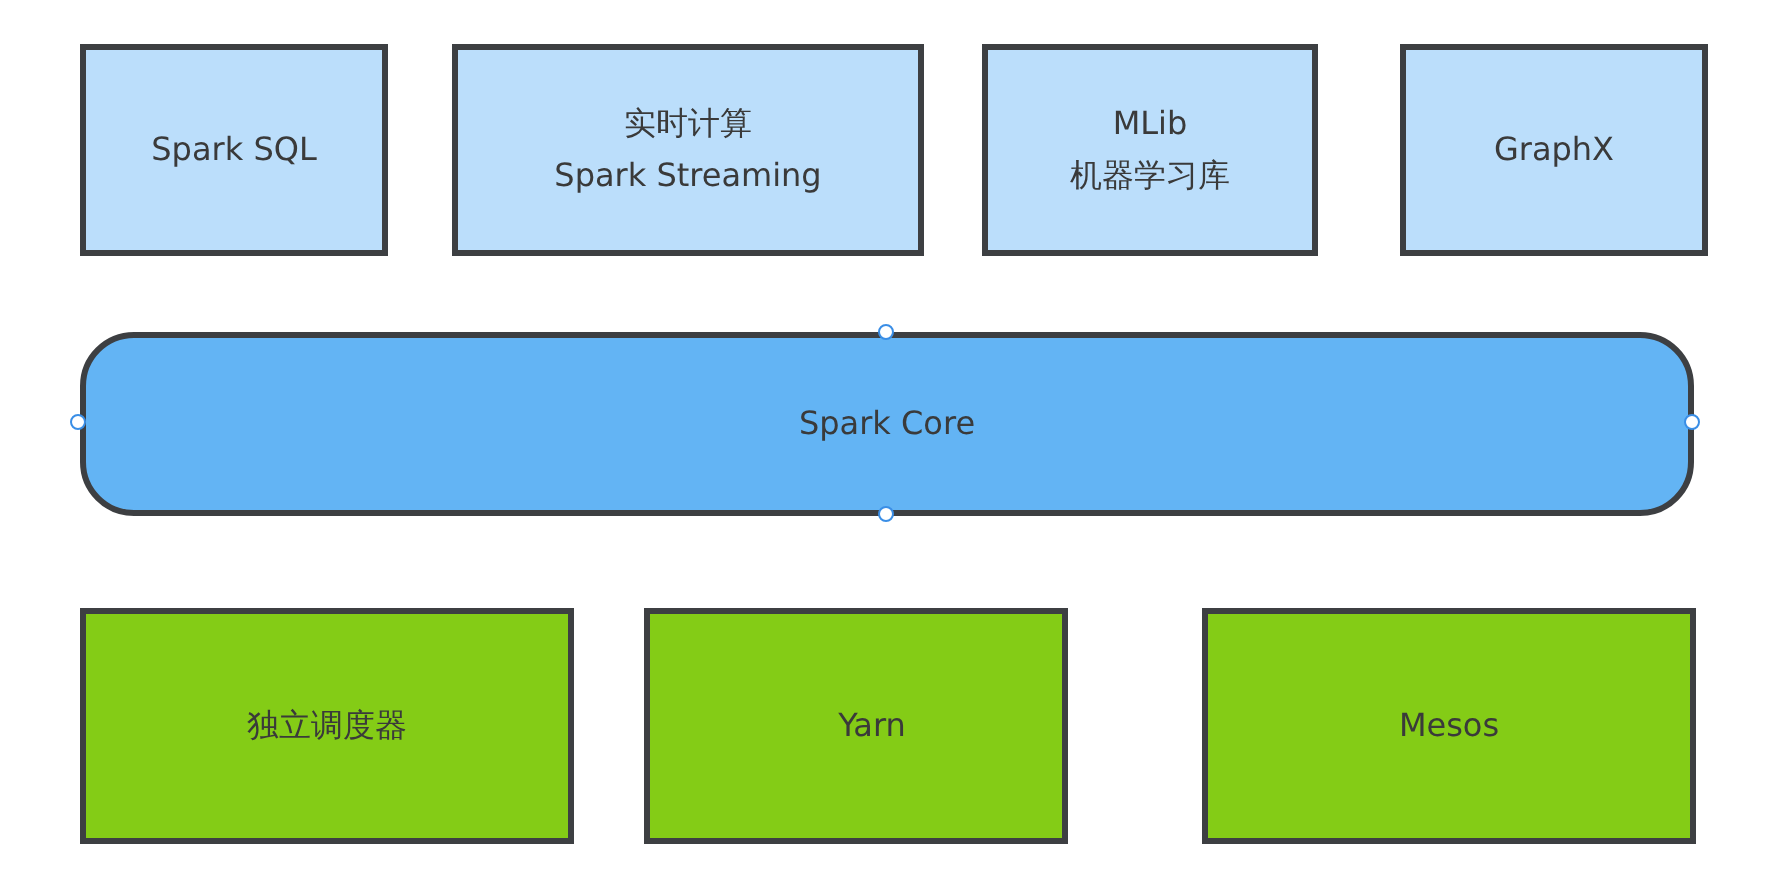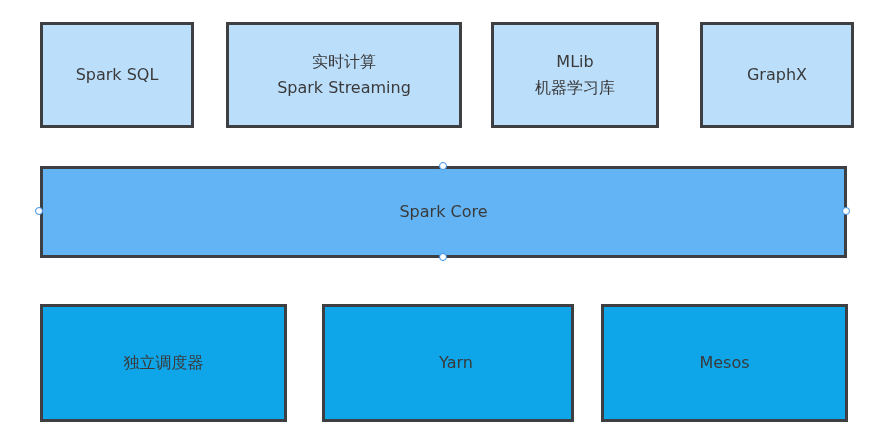--- a/index.html
+++ b/index.html
@@ -2,22 +2,22 @@
 <html><head>
   <meta charset="utf-8">
   <style>
     html, body { margin: 0; padding: 0; background: #ffffff; }
     body { width: 895px; height: 440px; position: relative; overflow: hidden;
            font-family: "DejaVu Sans", "Liberation Sans", sans-serif; color: #3a3a3a; }
     .box { position: absolute; box-sizing: border-box; border: 3px solid #3d3f42;
            display: flex; flex-direction: column; align-items: center; justify-content: center;
            text-align: center; font-size: 16px; line-height: 26px; }
     .top { background: #bbdefb; top: 22px; height: 106px; }
-    .core { background: #63b4f4; top: 166px; height: 92px; left: 40px; width: 807px; }
-    .bottom { background: #0ea5e9; top: 304px; height: 118px; }
+    .core { background: #63b4f4; top: 166px; height: 92px; left: 40px; width: 807px; border-radius: 27px; }
+    .bottom { background: #84cc16; top: 304px; height: 118px; }
     .handle { position: absolute; width: 8px; height: 8px; border-radius: 50%;
               background: #ffffff; border: 1.5px solid #3a8ee6; box-sizing: border-box; }
     .line { display: block; white-space: nowrap; }
   </style>
 </head>
 <body>
 
 <div class="box top" style="left:40px; width:154px;">
   <span class="line">Spark SQL</span>
 </div>
@@ -37,18 +37,18 @@
   <span class="line">Spark Core</span>
 </div>
 <div class="handle" style="left:439px; top:162px;"></div>
 <div class="handle" style="left:439px; top:253px;"></div>
 <div class="handle" style="left:35px; top:207px;"></div>
 <div class="handle" style="left:842px; top:207px;"></div>
 
 <div class="box bottom" style="left:40px; width:247px;">
   <span class="line">独立调度器</span>
 </div>
-<div class="box bottom" style="left:322px; width:252px;padding-left:16px;">
+<div class="box bottom" style="left:322px; width:212px;padding-left:16px;">
   <span class="line">Yarn</span>
 </div>
 <div class="box bottom" style="left:601px; width:247px;justify-content:center;">
   <span class="line">Mesos</span>
 </div>
 
 </body></html>

